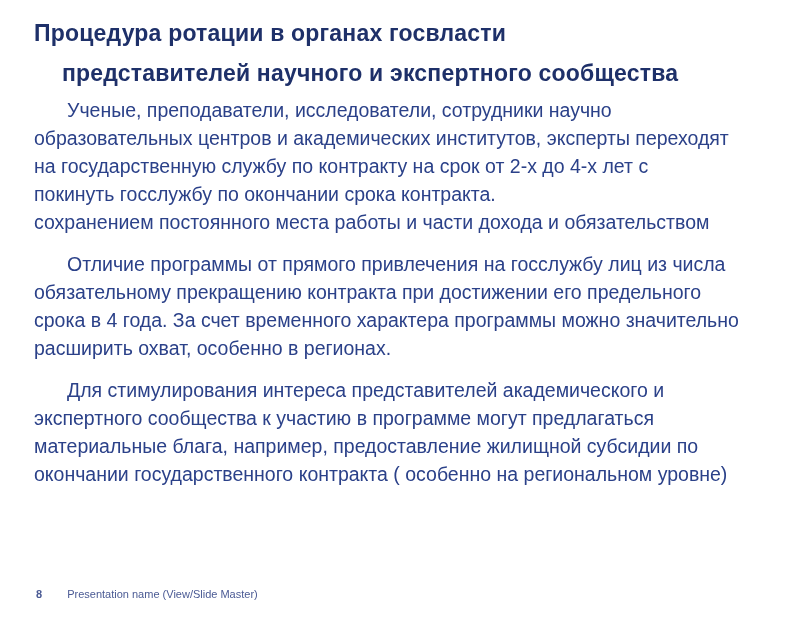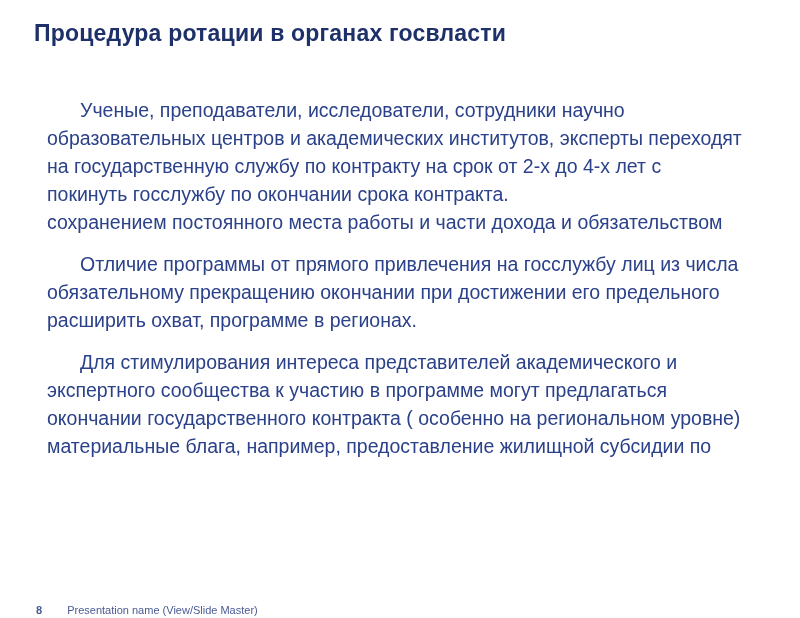--- a/index.html
+++ b/index.html
@@ -34,73 +34,74 @@
     padding-left: 28px;
   }
   .body-text {
     position: absolute;
     left: 34px;
     top: 96px;
     width: 750px;
     color: var(--body, #2b4189);
     font-size: 19.5px;
     line-height: 28px;
-    margin-left: 13px;
   }
   .paragraph + .paragraph {
     margin-top: 14px;
   }
   .line {
     white-space: nowrap;
   }
   .line.first {
     padding-left: 33px;
   }
   .footer {
     position: absolute;
     left: 36px;
-    top: 604px;
+    top: 588px;
     font-size: 11px;
     color: var(--footer, #4a5a94);
     white-space: nowrap;
   }
   .pagenum {
     font-weight: bold;
   }
   .footer-text {
     margin-left: 22px;
   }
 </style>
 </head>
 <body>
 
 <div class="slide">
 
   <h1 class="title">
     <span class="t-line t1">Процедура ротации в органах госвласти</span>
+    <span class="t-line t2">представителей научного и экспертного сообщества</span>
   </h1>
 
   <div class="body-text">
     <div class="paragraph">
         <div class="line first">Ученые, преподаватели, исследователи, сотрудники научно</div>
         <div class="line">образовательных центров и академических институтов, эксперты переходят</div>
         <div class="line">на государственную службу по контракту на срок от 2-х до 4-х лет с</div>
         <div class="line">покинуть госслужбу по окончании срока контракта.</div>
         <div class="line">сохранением постоянного места работы и части дохода и обязательством</div>
       </div>
     <div class="paragraph">
         <div class="line first">Отличие программы от прямого привлечения на госслужбу лиц из числа</div>
-        <div class="line">обязательному прекращению окончании при достижении его предельного</div>
-        <div class="line">расширить охват, программе в регионах.</div>
+        <div class="line">обязательному прекращению контракта при достижении его предельного</div>
+        <div class="line">срока в 4 года. За счет временного характера программы можно значительно</div>
+        <div class="line">расширить охват, особенно в регионах.</div>
       </div>
     <div class="paragraph">
         <div class="line first">Для стимулирования интереса представителей академического и</div>
         <div class="line">экспертного сообщества к участию в программе могут предлагаться</div>
+        <div class="line">материальные блага, например, предоставление жилищной субсидии по</div>
         <div class="line">окончании государственного контракта ( особенно на региональном уровне)</div>
-        <div class="line">материальные блага, например, предоставление жилищной субсидии по</div>
       </div>
   </div>
 
   <div class="footer">
     <span class="pagenum">8</span>
     <span class="footer-text">Presentation name (View/Slide Master)</span>
   </div>
 
 </div>
 

